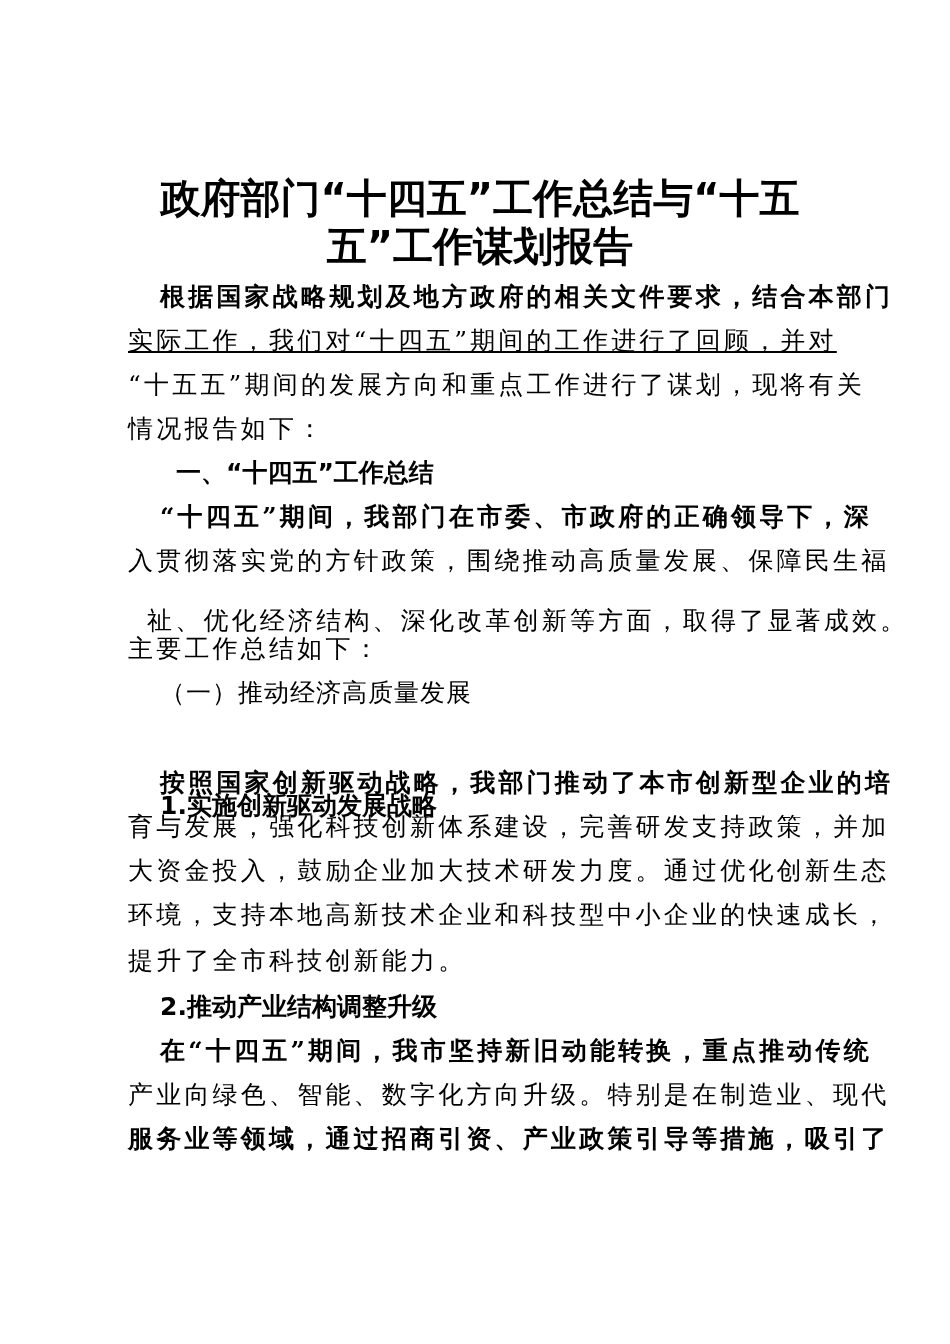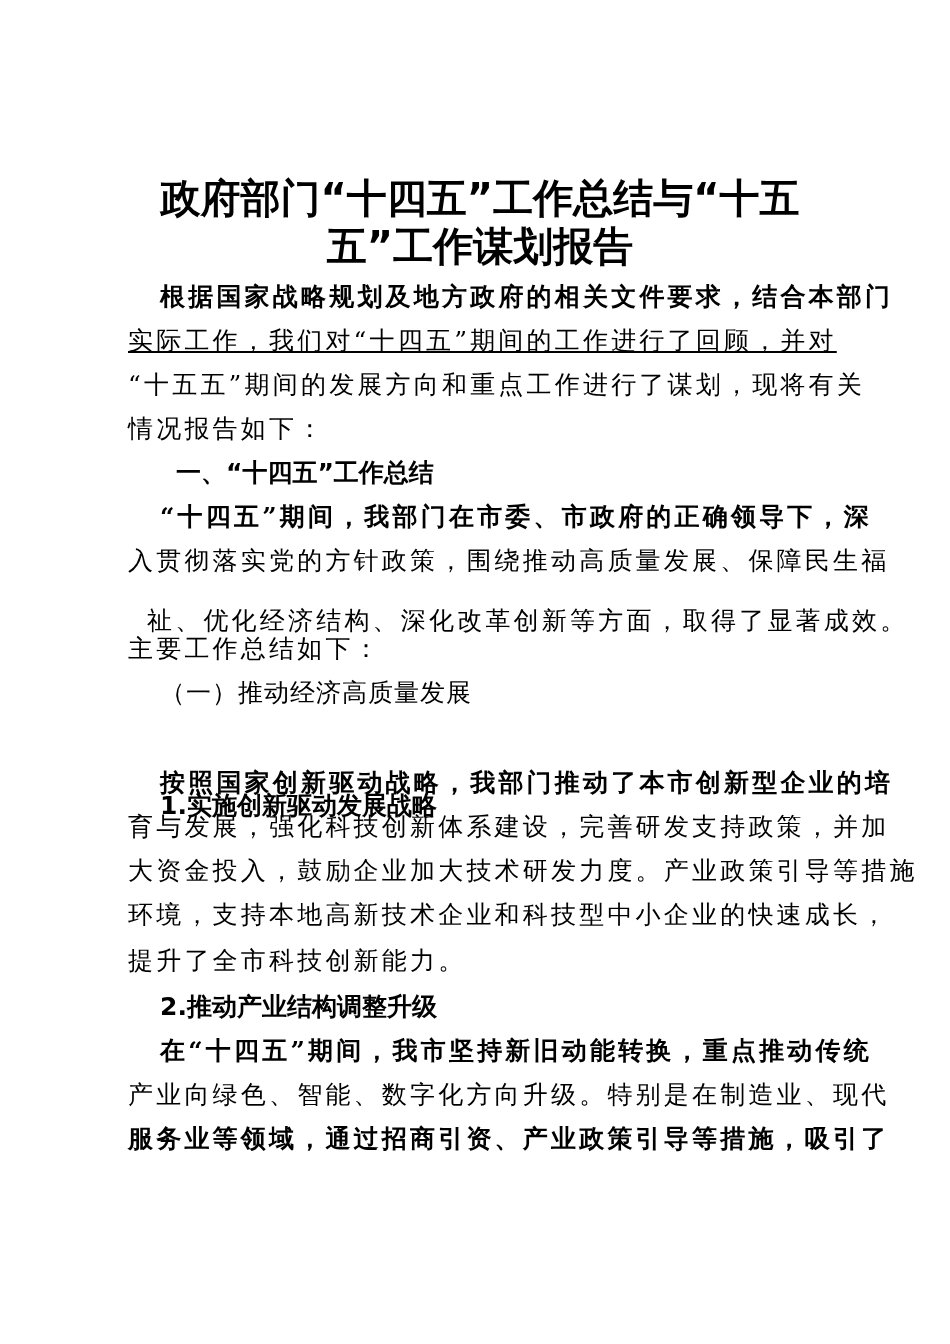--- a/index.html
+++ b/index.html
@@ -99,21 +99,21 @@
   <div class="line indent" style="top:502px;">“十四五”期间，我部门在市委、市政府的正确领导下，深</div>
   <div class="line" style="top:546px;">入贯彻落实党的方针政策，围绕推动高质量发展、保障民生福</div>
   <div class="line" style="top:606px;margin-left:19px;">祉、优化经济结构、深化改革创新等方面，取得了显著成效。</div>
   <div class="line last" style="top:634px;">主要工作总结如下：</div>
 
   <div class="heading2" style="top:678px;">（一）推动经济高质量发展</div>
 
   <div class="heading3" style="top:768px;margin-top:23px;">1.实施创新驱动发展战略</div>
   <div class="line indent" style="top:768px;">按照国家创新驱动战略，我部门推动了本市创新型企业的培</div>
   <div class="line" style="top:812px;">育与发展，强化科技创新体系建设，完善研发支持政策，并加</div>
-  <div class="line" style="top:856px;">大资金投入，鼓励企业加大技术研发力度。产业政策引导等措施</div>
+  <div class="line" style="top:856px;">大资金投入，鼓励企业加大技术研发力度。通过优化创新生态</div>
   <div class="line" style="top:900px;">环境，支持本地高新技术企业和科技型中小企业的快速成长，</div>
   <div class="line last" style="top:946px;">提升了全市科技创新能力。</div>
 
   <div class="heading3" style="top:992px;">2.推动产业结构调整升级</div>
   <div class="line indent" style="top:1036px;">在“十四五”期间，我市坚持新旧动能转换，重点推动传统</div>
   <div class="line" style="top:1080px;">产业向绿色、智能、数字化方向升级。特别是在制造业、现代</div>
   <div class="line" style="top:1124px;font-weight:bold;">服务业等领域，通过招商引资、产业政策引导等措施，吸引了</div>
 
 </div>
 

